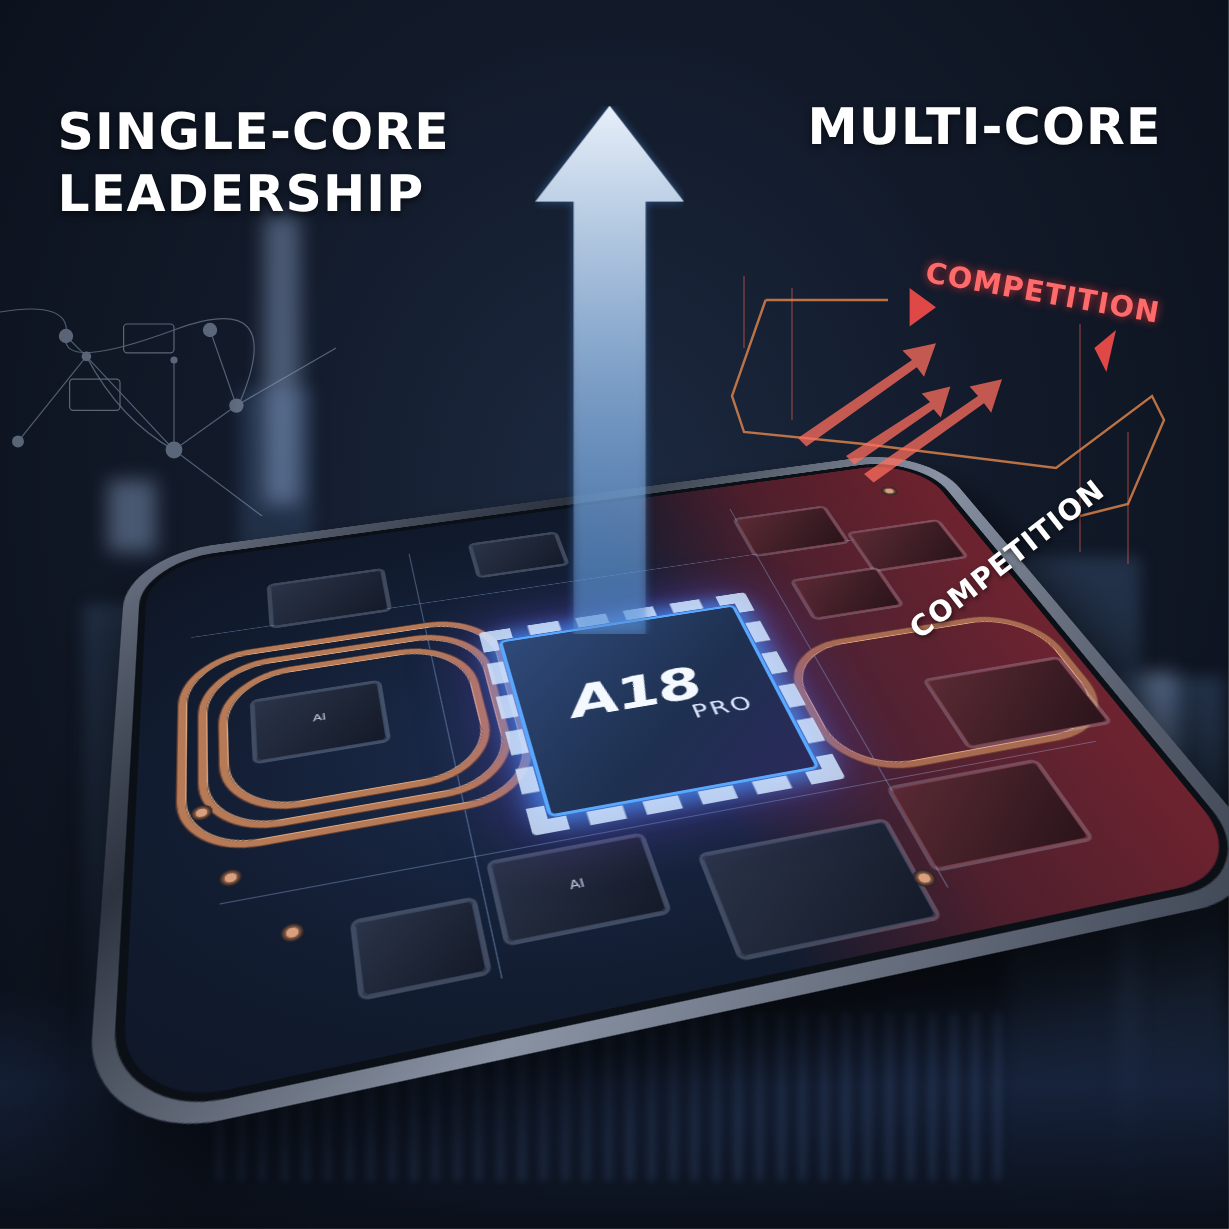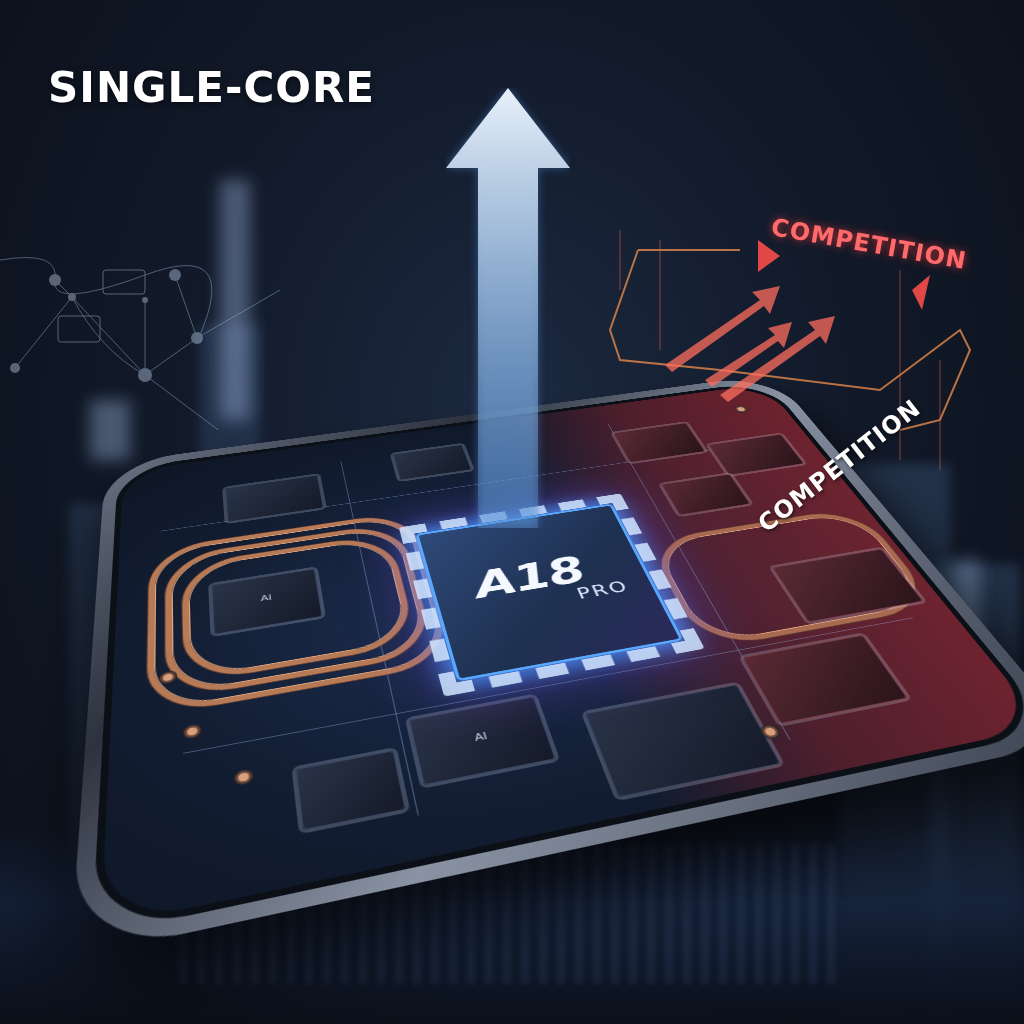--- a/index.html
+++ b/index.html
@@ -22,21 +22,21 @@
   .floor-stripes {
     position:absolute; left:180px; right:180px; bottom:40px; height:140px;
     background: repeating-linear-gradient(90deg, rgba(90,130,190,0.18) 0 6px, rgba(0,0,0,0) 6px 18px);
     filter: blur(3px);
   }
 
   .headline {
     position:absolute; color:#ffffff; font-weight:bold; font-size:42px; line-height:52px;
     letter-spacing:1px; text-shadow: 0 2px 6px rgba(0,0,0,0.6);
   }
-  .headline.left { left:48px; top:62px; text-align:left; }
+  .headline.left { left:48px; top:84px; text-align:left; }
   .headline.right { right:56px; top:80px; text-align:right; }
 
   
   .phone-wrap {
     position:absolute; left:0; top:0; width:1024px; height:1024px;
     perspective: 1100px;
   }
   .phone {
     position:absolute; left:110px; top:235px; width:820px; height:620px;
     transform: rotateX(52deg) rotateZ(-14deg) translateY(40px);
@@ -143,22 +143,24 @@
     <rect x="103" y="40" width="42" height="24" rx="3" stroke="#b4c4dc" fill="none"></rect>
     <rect x="58" y="86" width="42" height="26" rx="3" stroke="#b4c4dc" fill="none"></rect>
   </svg>
 
   <div class="floor"></div>
   <div class="floor-stripes"></div>
 </div>
 
 <div class="headline left">
   <div>SINGLE-CORE</div>
+  <div>LEADERSHIP</div>
 </div>
 <div class="headline right">
+  <div>MULTI-CORE</div>
 </div>
 
 <div class="phone-wrap">
   <div class="phone">
     <div class="board">
       <div class="board-red"></div>
 
       <div class="trace" style="left:40px;top:120px;width:700px;"></div>
       <div class="trace" style="left:60px;top:430px;width:680px;"></div>
       <div class="trace" style="left:240px;top:40px;width:1px;height:500px;"></div>

